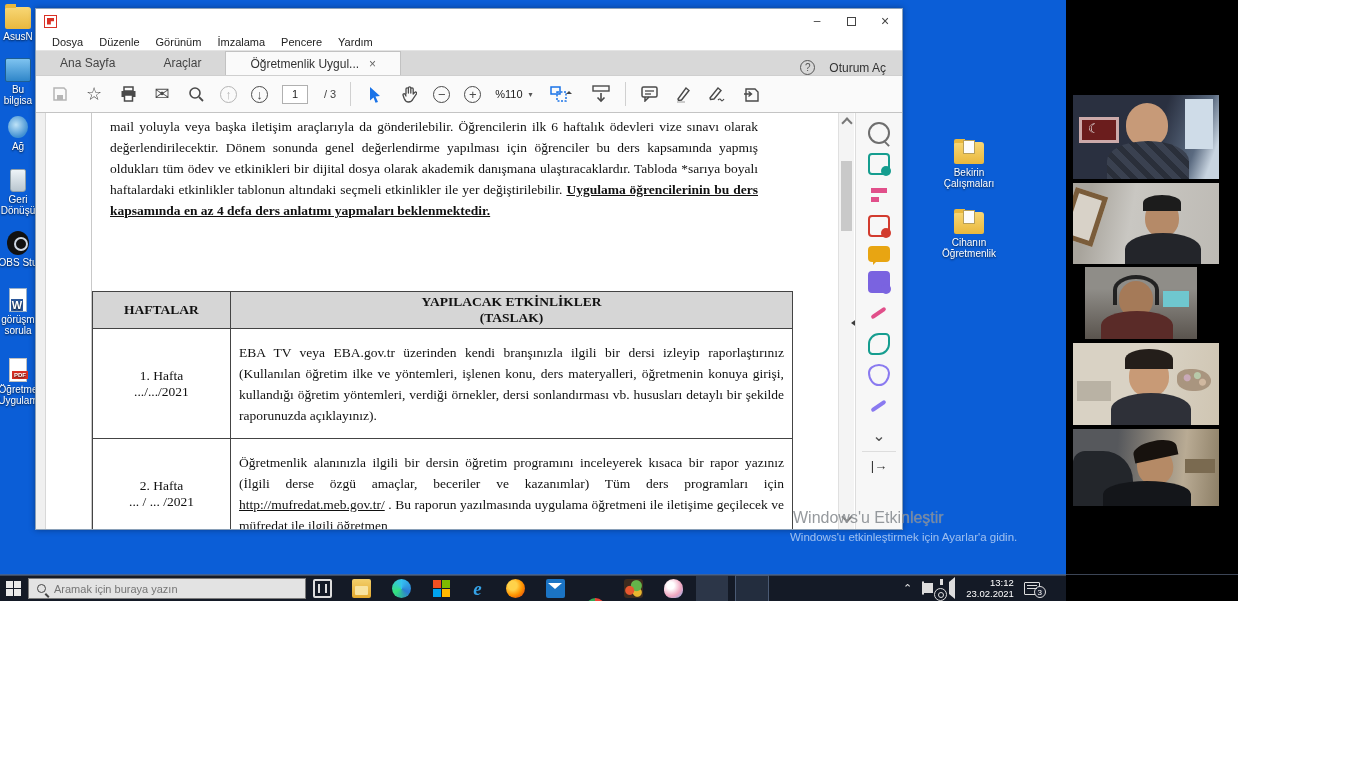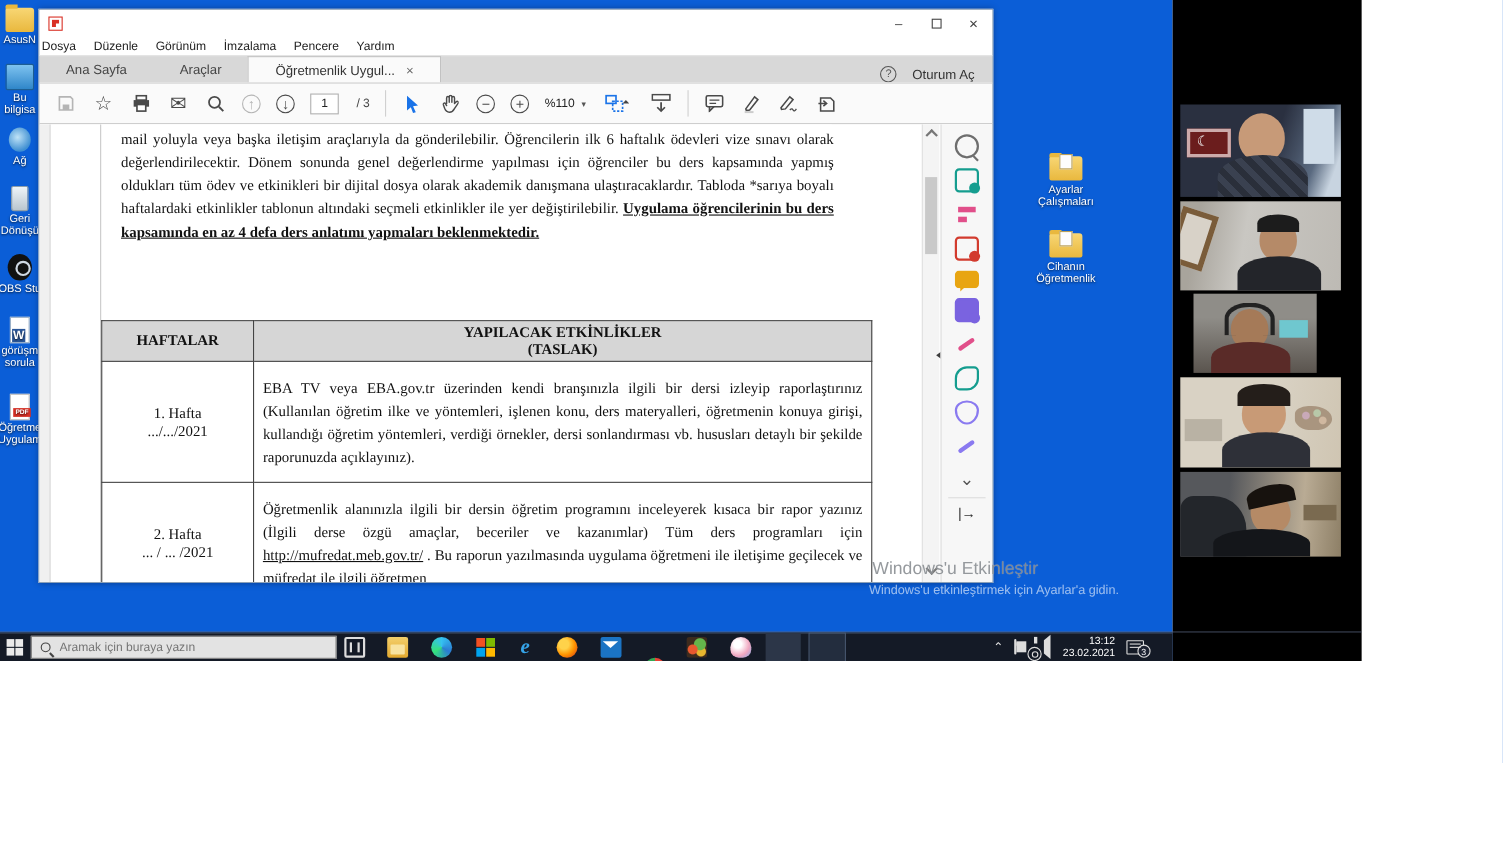--- a/index.html
+++ b/index.html
@@ -24,21 +24,21 @@
 
   
   .win { position:absolute; left:35px; top:8px; width:868px; height:522px; background:#fff; border:1px solid #8aa0b8; box-shadow:0 0 6px rgba(0,0,0,.35); }
   .titlebar { position:absolute; left:0; top:0; right:0; height:24px; background:#fff; display:flex; align-items:center; }
   .pdf-mini { width:13px; height:13px; margin:0 6px 0 8px; border:1px solid #d93025; background:#fff; position:relative; }
   .pdf-mini:after { content:""; position:absolute; left:2px; top:2px; right:2px; bottom:2px; background:#d93025; clip-path:polygon(0 0,100% 0,100% 55%,55% 55%,55% 100%,0 100%); }
   .title-text { font-size:11px; color:#333; }
   .win-controls { margin-left:auto; display:flex; height:100%; }
   .wc { width:34px; height:100%; display:flex; align-items:center; justify-content:center; font-size:12px; color:#444; }
   .wc.max span { width:9px; height:9px; border:1px solid #444; display:block; }
-  .menubar { position:absolute; left:0; top:24px; right:0; height:18px; background:#fff; display:flex; align-items:center; gap:16px; padding-left:2px; font-size:11px; color:#222; border-bottom:1px solid #e4e4e4; }
+  .menubar { position:absolute; left:0; top:24px; right:0; height:18px; background:#fff; display:flex; align-items:center; gap:16px; padding-left:16px; font-size:11px; color:#222; border-bottom:1px solid #e4e4e4; }
   .tabbar { position:absolute; left:0; top:42px; right:0; height:24px; background:#d8d8d8; display:flex; align-items:flex-end; font-size:12px; color:#444; }
   .tab { padding:4px 24px; height:24px; display:flex; align-items:center; }
   .tab.active { background:#fafafa; color:#333; gap:10px; border:1px solid #c2c2c2; border-bottom:none; }
   .tab .x { color:#666; font-size:12px; }
   .tab-right { margin-left:auto; display:flex; align-items:center; gap:14px; padding-right:16px; color:#333; }
   .help-circ { width:15px; height:15px; border:1px solid #555; border-radius:50%; font-size:10px; display:flex; align-items:center; justify-content:center; color:#555; }
   .toolbar { position:absolute; left:0; top:66px; right:0; height:38px; background:#fafafa; border-top:1px solid #cfcfcf; border-bottom:1px solid #c4c4c4; display:flex; align-items:center; gap:14px; padding-left:14px; }
   .tbi { width:20px; height:20px; display:flex; align-items:center; justify-content:center; color:#4a4a4a; font-size:15px; }
   .tbi svg { display:block; }
   .tbi.dis { color:#b5b5b5; }
@@ -196,21 +196,21 @@
         <div class="pdoc"></div>
       </div>
     <div>Öğretme Uygulam</div>
   </div>
 
   <div class="bfold" style="left:937px; top:140px;">
     <div class="img">
         <div class="fold"></div>
         <div class="doc1"></div>
       </div>
-    <div>Ayarlar Çalışmaları</div>
+    <div>Bekirin Çalışmaları</div>
   </div>
   <div class="bfold" style="left:937px; top:210px;">
     <div class="img">
         <div class="fold"></div>
         <div class="doc1"></div>
       </div>
     <div>Cihanın Öğretmenlik</div>
   </div>
 
   <div class="win">

